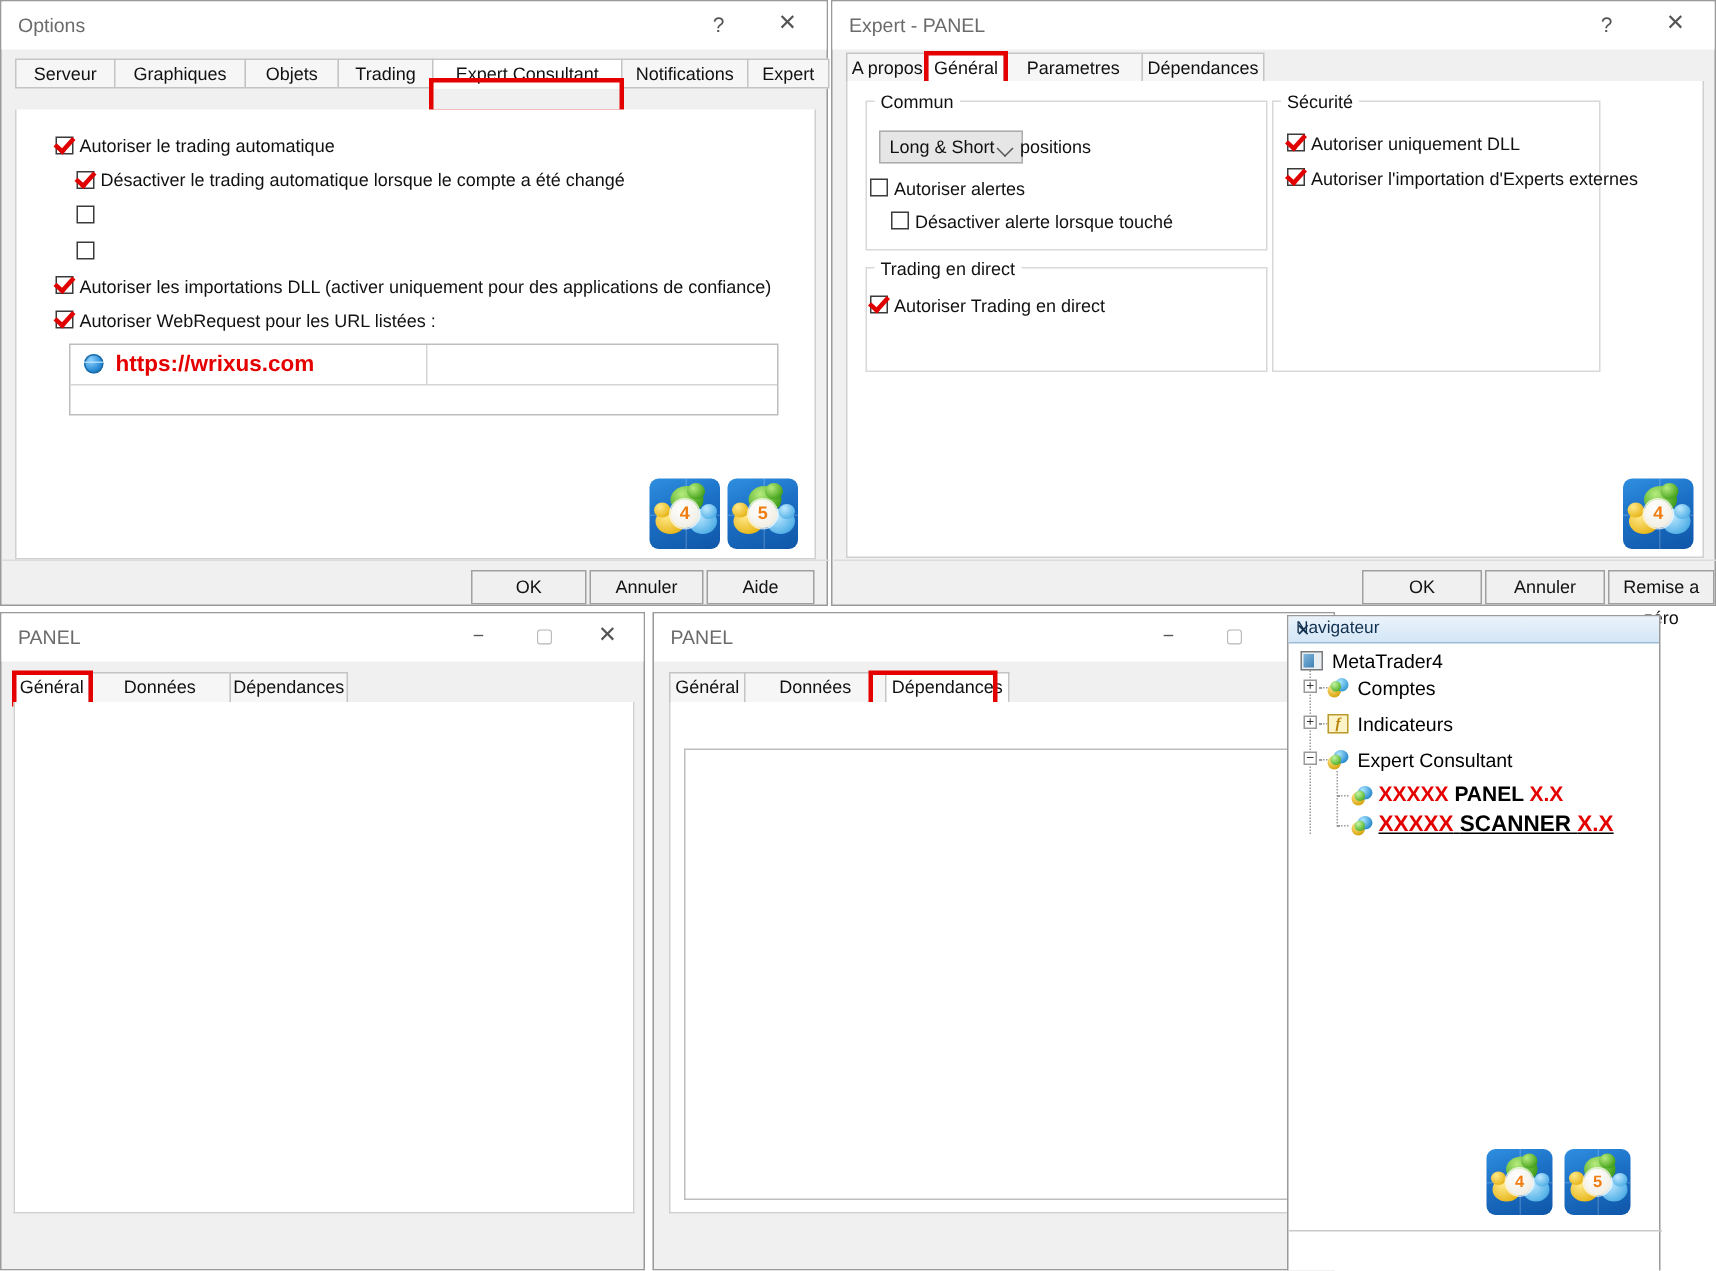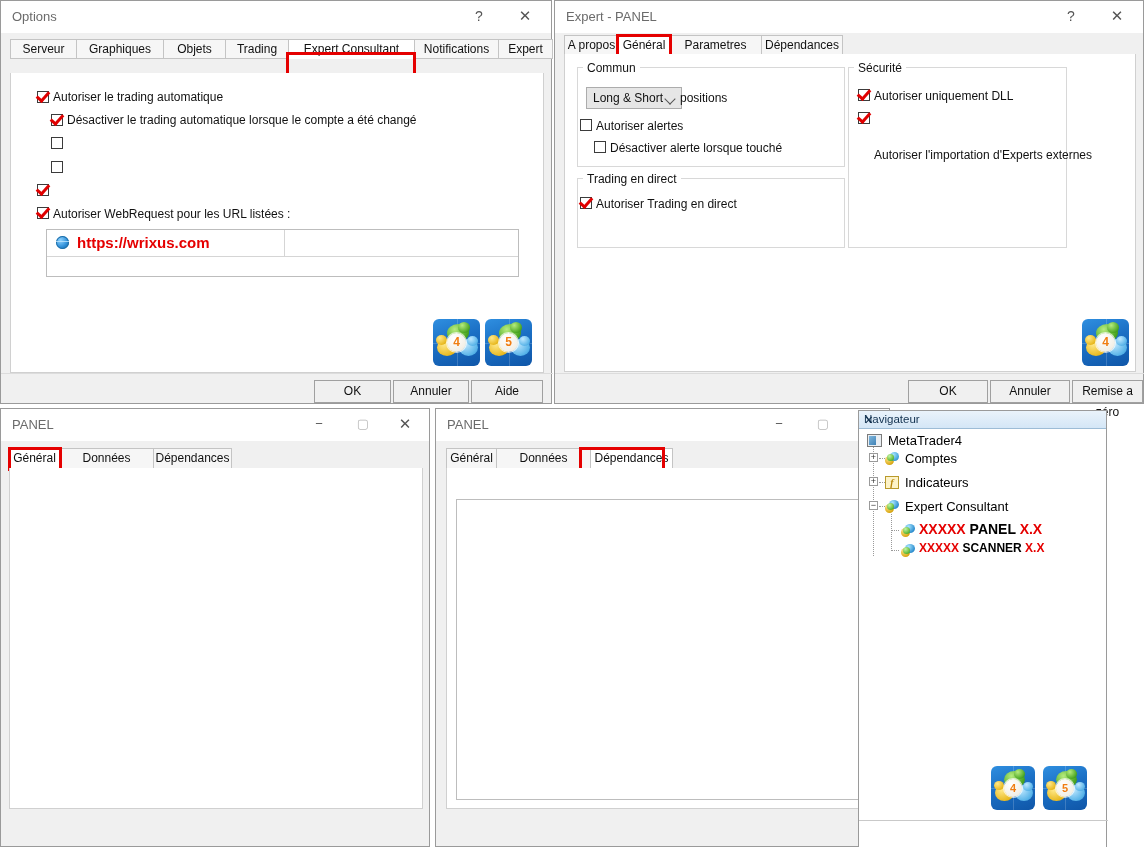--- a/index.html
+++ b/index.html
@@ -126,20 +126,21 @@
   <div class="lbl" style="left:52px;top:89px;">Autoriser le trading automatique</div>
 
   <div class="cb on" style="left:50px;top:113px;"></div>
   <div class="lbl" style="left:66px;top:112px;">Désactiver le trading automatique lorsque le compte a été changé</div>
 
   <div class="cb" style="left:50px;top:136px;"></div>
 
   <div class="cb" style="left:50px;top:160px;"></div>
 
   <div class="cb on" style="left:36px;top:183px;"></div>
+  <div class="lbl" style="left:52px;top:183px;">Autoriser les importations DLL (activer uniquement pour des applications de confiance)</div>
 
   <div class="cb on" style="left:36px;top:206px;"></div>
   <div class="lbl" style="left:52px;top:206px;">Autoriser WebRequest pour les URL listées :</div>
 
   <div class="urlbox" style="left:45px;top:228px;width:473px;height:48px;">
     <div class="url-row">
       <div class="globe"></div>
       <div class="url-text">https://wrixus.com</div>
       <div class="divv"></div>
     </div>
@@ -206,21 +207,21 @@
   <div class="group" style="left:22px;top:177px;width:268px;height:70px;"></div>
   <div class="group-title" style="left:28px;top:171px;background:#fff;">Trading en direct</div>
   <div class="cb on" style="left:579px;top:196px;margin-left:-554px;"></div>
   <div class="lbl" style="left:595px;top:196px;margin-left:-554px;">Autoriser Trading en direct</div>
 
   <div class="group" style="left:293px;top:66px;width:219px;height:181px;"></div>
   <div class="group-title" style="left:299px;top:60px;background:#fff;">Sécurité</div>
   <div class="cb on" style="left:857px;top:88px;margin-left:-554px;"></div>
   <div class="lbl" style="left:873px;top:88px;margin-left:-554px;">Autoriser uniquement DLL</div>
   <div class="cb on" style="left:857px;top:111px;margin-left:-554px;"></div>
-  <div class="lbl" style="left:873px;top:111px;margin-left:-554px;margin-top:36px;">Autoriser l'importation d'Experts externes</div>
+  <div class="lbl" style="left:873px;top:111px;margin-left:-554px;">Autoriser l'importation d'Experts externes</div>
 
   <div class="mtlogo" style="left:527px;top:318px;width:47px;height:47px;">
     <div class="grid-v"></div>
       <div class="grid-h"></div>
     <div class="blob g" style="left:14px;top:5px;width:22px;height:18px;"></div>
     <div class="blob g" style="left:25px;top:3px;width:12px;height:11px;"></div>
     <div class="blob y" style="left:4px;top:20px;width:20px;height:17px;"></div>
     <div class="blob y" style="left:3px;top:16px;width:11px;height:10px;"></div>
     <div class="blob b" style="left:26px;top:20px;width:19px;height:17px;"></div>
     <div class="blob b" style="left:34px;top:17px;width:11px;height:10px;"></div>
@@ -320,21 +321,21 @@
     <span style="color:#000;">PANEL</span>
     <span style="color:#e50000;">X.X</span>
   </div>
 
   <div class="dash" style="left:32px;top:139px;width:8px;"></div>
   <div class="ic-acc" style="left:42px;top:133px;">
     <i style="left:0;top:4px;width:9px;height:9px;background:radial-gradient(circle at 35% 30%,#ffe58a,#d9a814 70%,#a97d05);"></i>
     <i style="left:4px;top:0;width:10px;height:9px;background:radial-gradient(circle at 35% 30%,#a9e6ff,#2f8fd0 70%,#15628f);"></i>
     <i style="left:2px;top:3px;width:7px;height:7px;background:radial-gradient(circle at 35% 30%,#c4f4a2,#5cb733 70%,#2e7d14);"></i>
   </div>
-  <div class="tnode" style="left:60px;top:130px;font-weight:bold;font-size:12px;">
+  <div class="tnode" style="left:60px;top:130px;font-weight:bold;font-size:15px;text-decoration:underline;">
     <span style="color:#e50000;">XXXXX</span>
     <span style="color:#000;">SCANNER</span>
     <span style="color:#e50000;">X.X</span>
   </div>
 
   <div class="mtlogo" style="left:132px;top:355px;width:44px;height:44px;">
     <div class="grid-v"></div>
       <div class="grid-h"></div>
     <div class="blob g" style="left:13px;top:5px;width:21px;height:17px;"></div>
     <div class="blob g" style="left:23px;top:3px;width:11px;height:10px;"></div>

